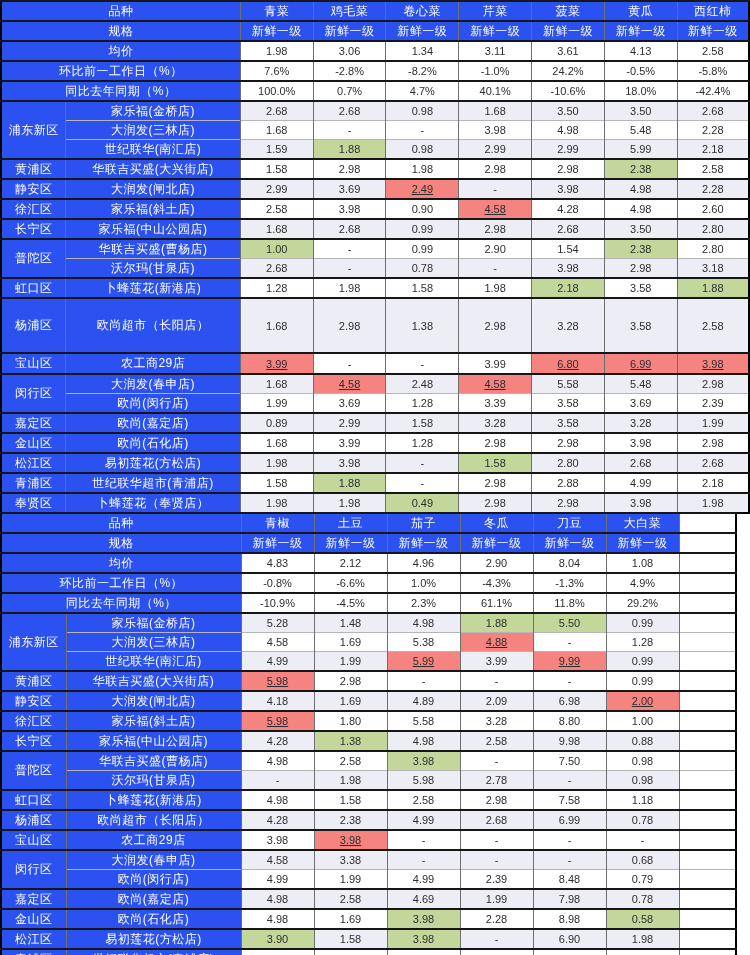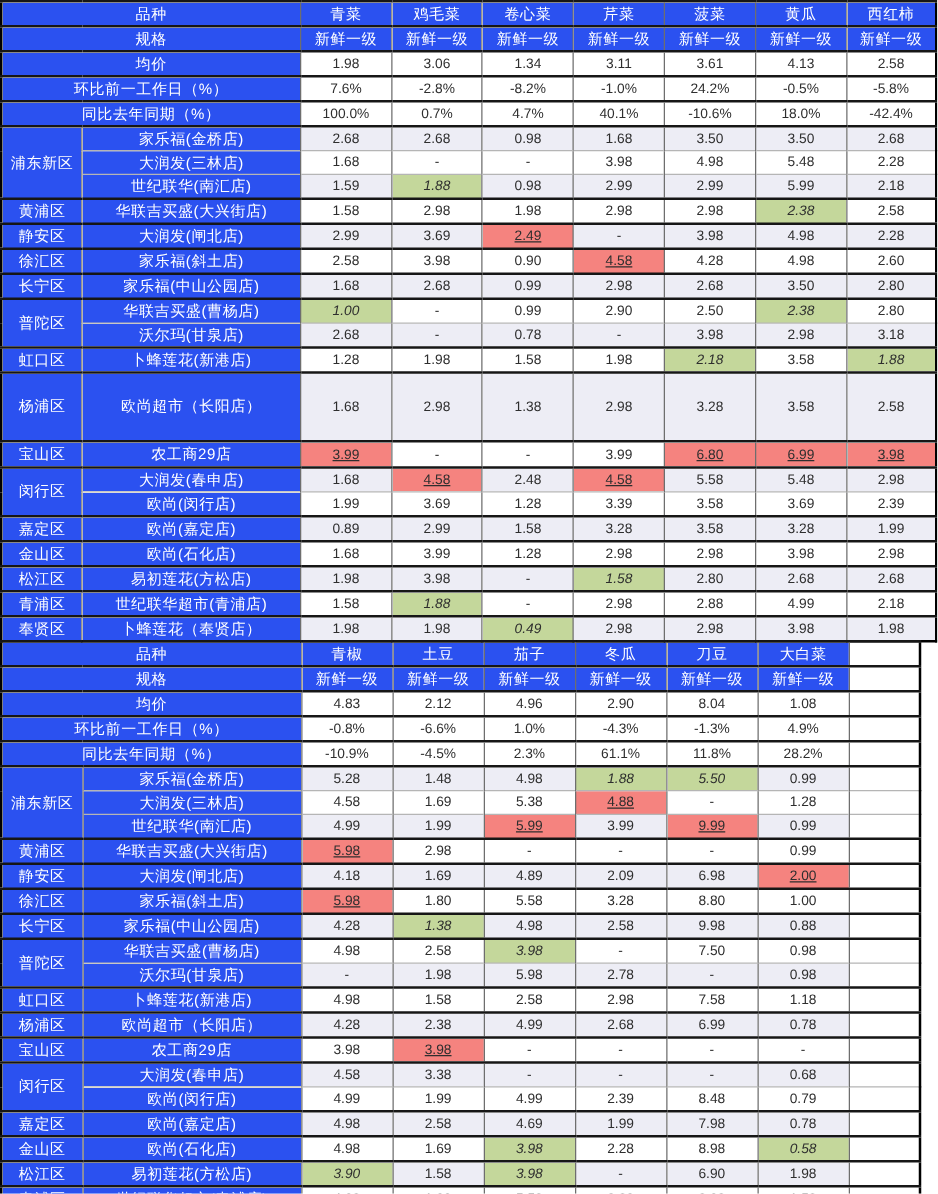--- a/index.html
+++ b/index.html
@@ -25,21 +25,21 @@
     border-top:1px solid #b5b5b5;
     background:#fff;
   }
   tr.gs td{border-top:2px solid #161616;}
   td.lbl{
     background:var(--blue);color:#fff;font-size:12px;
     letter-spacing:0.5px;
   }
   td.num{font-size:11px;color:#2e2e2e;}
   td.alt{background:var(--alt);}
-  td.hg{background:var(--green);font-style:italic;}
+  td.hg{background:var(--green);}
   td.hr{background:var(--red);text-decoration:underline;}
   td.trail{background:#fff;}
 </style>
 </head>
 <body>
 
 <div class="page">
   <table>
       <colgroup>
         <col style="width: 65px;">
@@ -178,21 +178,21 @@
           <td class="num alt">3.50</td>
           <td class="num alt">2.80</td>
         </tr>
         <tr class="gs">
           <td class="lbl" rowspan="2">普陀区</td>
           <td class="lbl">华联吉买盛(曹杨店)</td>
           <td class="num hg">1.00</td>
           <td class="num ">-</td>
           <td class="num ">0.99</td>
           <td class="num ">2.90</td>
-          <td class="num ">2.50</td>
+          <td class="num ">1.54</td>
           <td class="num hg">2.38</td>
           <td class="num ">2.80</td>
         </tr>
         <tr>
           <td class="lbl">沃尔玛(甘泉店)</td>
           <td class="num alt">2.68</td>
           <td class="num alt">-</td>
           <td class="num alt">0.78</td>
           <td class="num alt">-</td>
           <td class="num alt">3.98</td>
@@ -363,21 +363,21 @@
           <td class="num">4.9%</td>
           <td class="num trail"></td>
         </tr>
         <tr class="gs">
           <td class="lbl" colspan="2">同比去年同期（%）</td>
           <td class="num">-10.9%</td>
           <td class="num">-4.5%</td>
           <td class="num">2.3%</td>
           <td class="num">61.1%</td>
           <td class="num">11.8%</td>
-          <td class="num">28.2%</td>
+          <td class="num">29.2%</td>
           <td class="num trail"></td>
         </tr>
         <tr class="gs">
           <td class="lbl" rowspan="3">浦东新区</td>
           <td class="lbl">家乐福(金桥店)</td>
           <td class="num alt">5.28</td>
           <td class="num alt">1.48</td>
           <td class="num alt">4.98</td>
           <td class="num hg">1.88</td>
           <td class="num hg">5.50</td>

